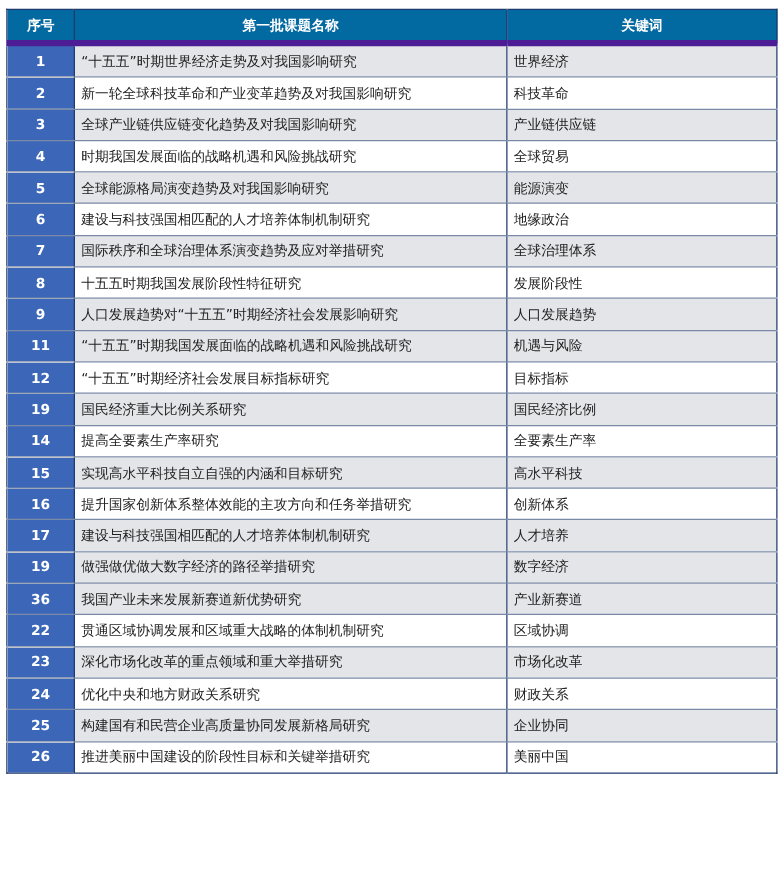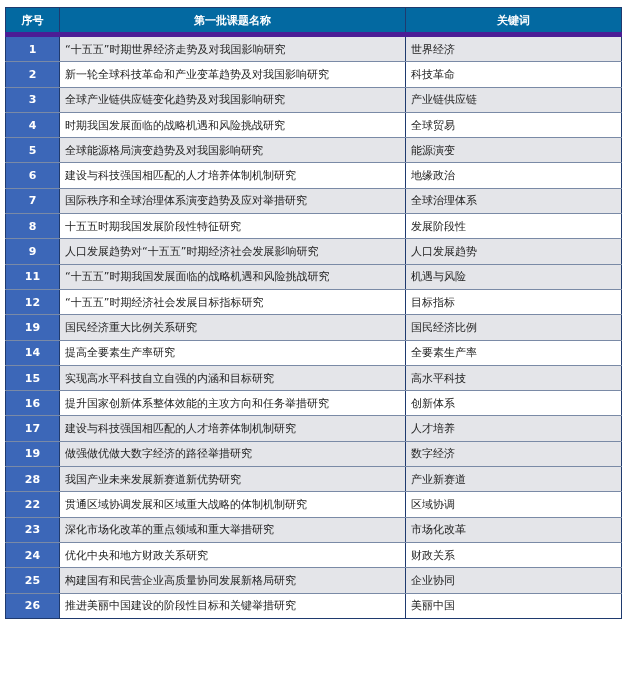--- a/index.html
+++ b/index.html
@@ -165,21 +165,21 @@
         <td class="num">17</td>
         <td class="title">建设与科技强国相匹配的人才培养体制机制研究</td>
         <td class="key">人才培养</td>
       </tr>
       <tr class="odd">
         <td class="num">19</td>
         <td class="title">做强做优做大数字经济的路径举措研究</td>
         <td class="key">数字经济</td>
       </tr>
       <tr class="odd">
-        <td class="num">28</td>
+        <td class="num">36</td>
         <td class="title">我国产业未来发展新赛道新优势研究</td>
         <td class="key">产业新赛道</td>
       </tr>
       <tr class="even">
         <td class="num">22</td>
         <td class="title">贯通区域协调发展和区域重大战略的体制机制研究</td>
         <td class="key">区域协调</td>
       </tr>
       <tr class="odd">
         <td class="num">23</td>

